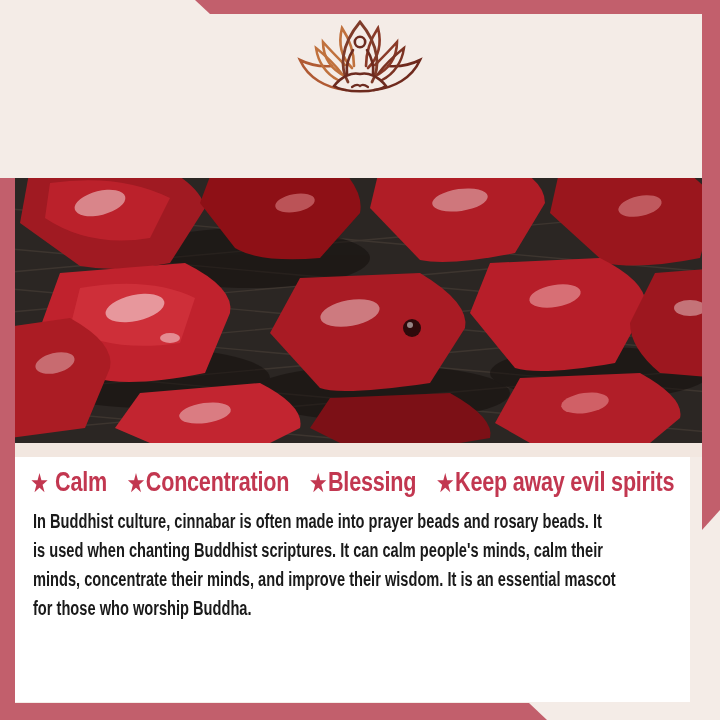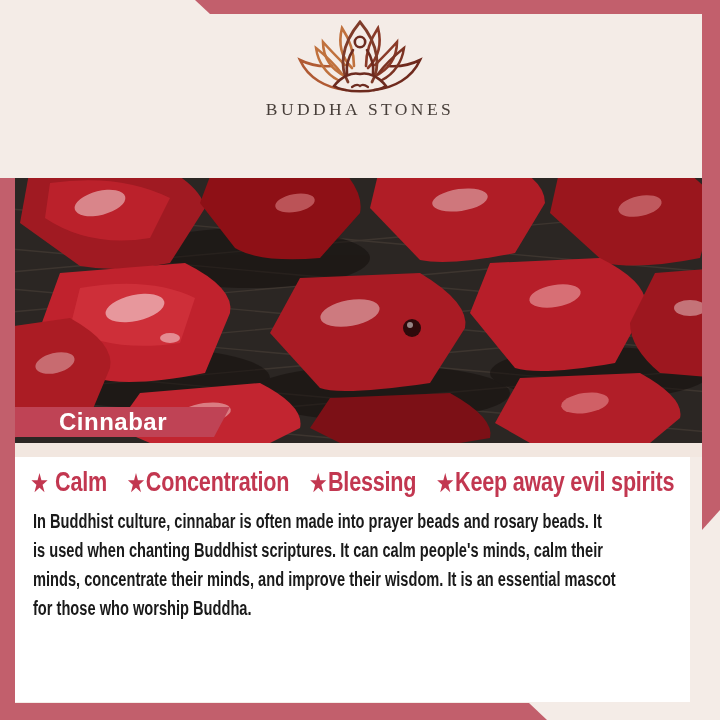--- a/index.html
+++ b/index.html
@@ -84,21 +84,20 @@
       <path d="M92,64 C104,58 112,46 114,32 C104,40 94,50 88,58" stroke="#7b3323" stroke-width="2.4"></path>
 
       <path d="M58,66 C50,52 50,30 70,6 C90,30 90,52 82,66" stroke="#7f3c2a" stroke-width="2.8"></path>
 
       <circle cx="70" cy="26" r="5.2" stroke="#6d2b1f" stroke-width="2.6"></circle>
       <path d="M63,34 C58,42 56,50 57,58 M77,34 C82,42 84,50 83,58" stroke="#6d2b1f" stroke-width="2.6"></path>
       <path d="M44,70 C52,60 62,56 70,58 C78,56 88,60 96,70 C86,77 54,77 44,70 Z" stroke="#6d2b1f" stroke-width="2.6"></path>
       <path d="M62,71 C66,68 68,68 70,70 C72,68 74,68 78,71" stroke="#6d2b1f" stroke-width="2.2"></path>
     </g>
   </svg>
-  <div class="brand">BUDDHA STONES</div>
 
 
   <div class="photo" title="Rough polished red cinnabar stone nuggets on a dark woven surface">
     <svg viewBox="0 0 720 265" preserveAspectRatio="none">
       <rect x="0" y="0" width="720" height="265" fill="#2b2623"></rect>
 
       <g stroke="#50453c" stroke-width="1.4" opacity="0.5">
         <path d="M0,30 L720,95 M0,70 L720,135 M0,110 L720,175 M0,150 L720,215 M0,190 L720,255 M0,230 L720,295"></path>
         <path d="M0,95 L720,30 M0,135 L720,70 M0,175 L720,110 M0,215 L720,150 M0,255 L720,190"></path>
       </g>
@@ -142,23 +141,20 @@
         <ellipse cx="55" cy="185" rx="20" ry="10" fill="#ffffff" opacity="0.35" transform="rotate(-14 55 185)"></ellipse>
         <path d="M140,215 L260,205 Q305,228 300,250 L270,265 L150,265 L115,250 Z" fill="#c22530"></path>
         <ellipse cx="205" cy="235" rx="26" ry="10" fill="#ffffff" opacity="0.4" transform="rotate(-8 205 235)"></ellipse>
         <path d="M330,220 L450,215 Q495,240 490,260 L460,265 L340,265 L310,250 Z" fill="#7c1016"></path>
         <path d="M520,200 L640,195 Q685,220 680,240 L650,265 L530,265 L495,245 Z" fill="#b11e28"></path>
         <ellipse cx="585" cy="225" rx="24" ry="10" fill="#ffc4c4" opacity="0.4" transform="rotate(-8 585 225)"></ellipse>
       </g>
     </svg>
   </div>
 
-  <div class="stone-label">
-    <span>Cinnabar</span>
-  </div>
 
   <div class="band"></div>
 
   <div class="card">
     <div class="features-wrap">
       <div class="features-row">
         <div class="feature">
           <span class="star">★</span>
           <span class="flabel">Calm</span>
         </div>

